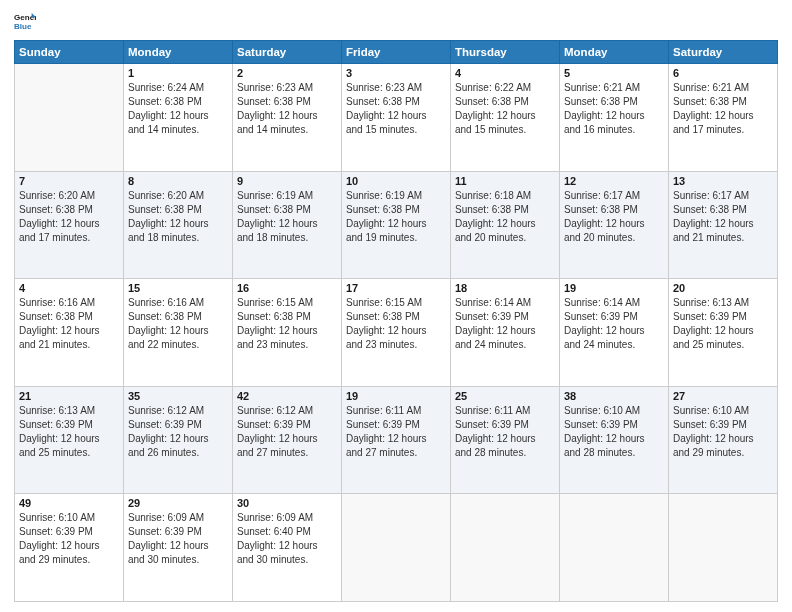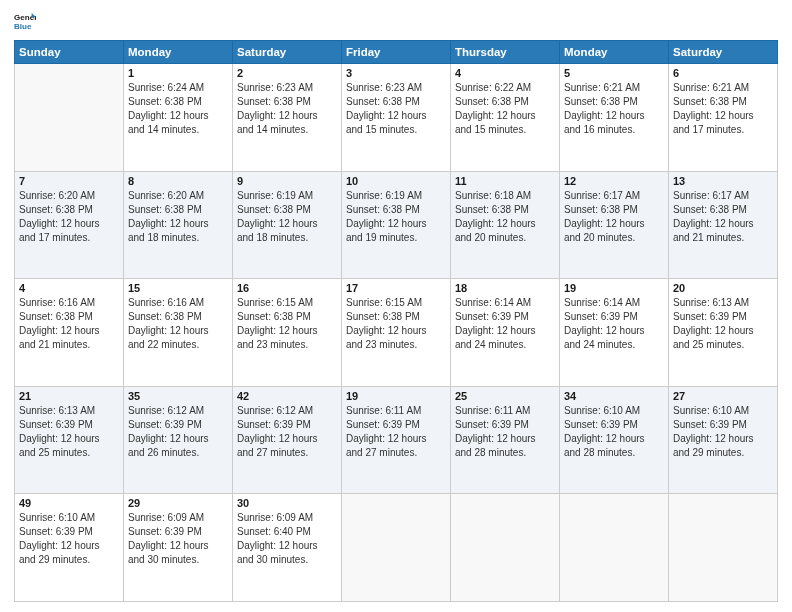--- a/index.html
+++ b/index.html
@@ -225,21 +225,21 @@
           </td>
           <td>
             <span class="day-num">19</span>
             <div class="day-info">Sunrise: 6:11 AM<br>Sunset: 6:39 PM<br>Daylight: 12 hours and 27 minutes.</div>
           </td>
           <td>
             <span class="day-num">25</span>
             <div class="day-info">Sunrise: 6:11 AM<br>Sunset: 6:39 PM<br>Daylight: 12 hours and 28 minutes.</div>
           </td>
           <td>
-            <span class="day-num">34</span>
+            <span class="day-num">38</span>
             <div class="day-info">Sunrise: 6:10 AM<br>Sunset: 6:39 PM<br>Daylight: 12 hours and 28 minutes.</div>
           </td>
           <td>
             <span class="day-num">27</span>
             <div class="day-info">Sunrise: 6:10 AM<br>Sunset: 6:39 PM<br>Daylight: 12 hours and 29 minutes.</div>
           </td>
         </tr>
         <tr>
           <td>
             <span class="day-num">49</span>

